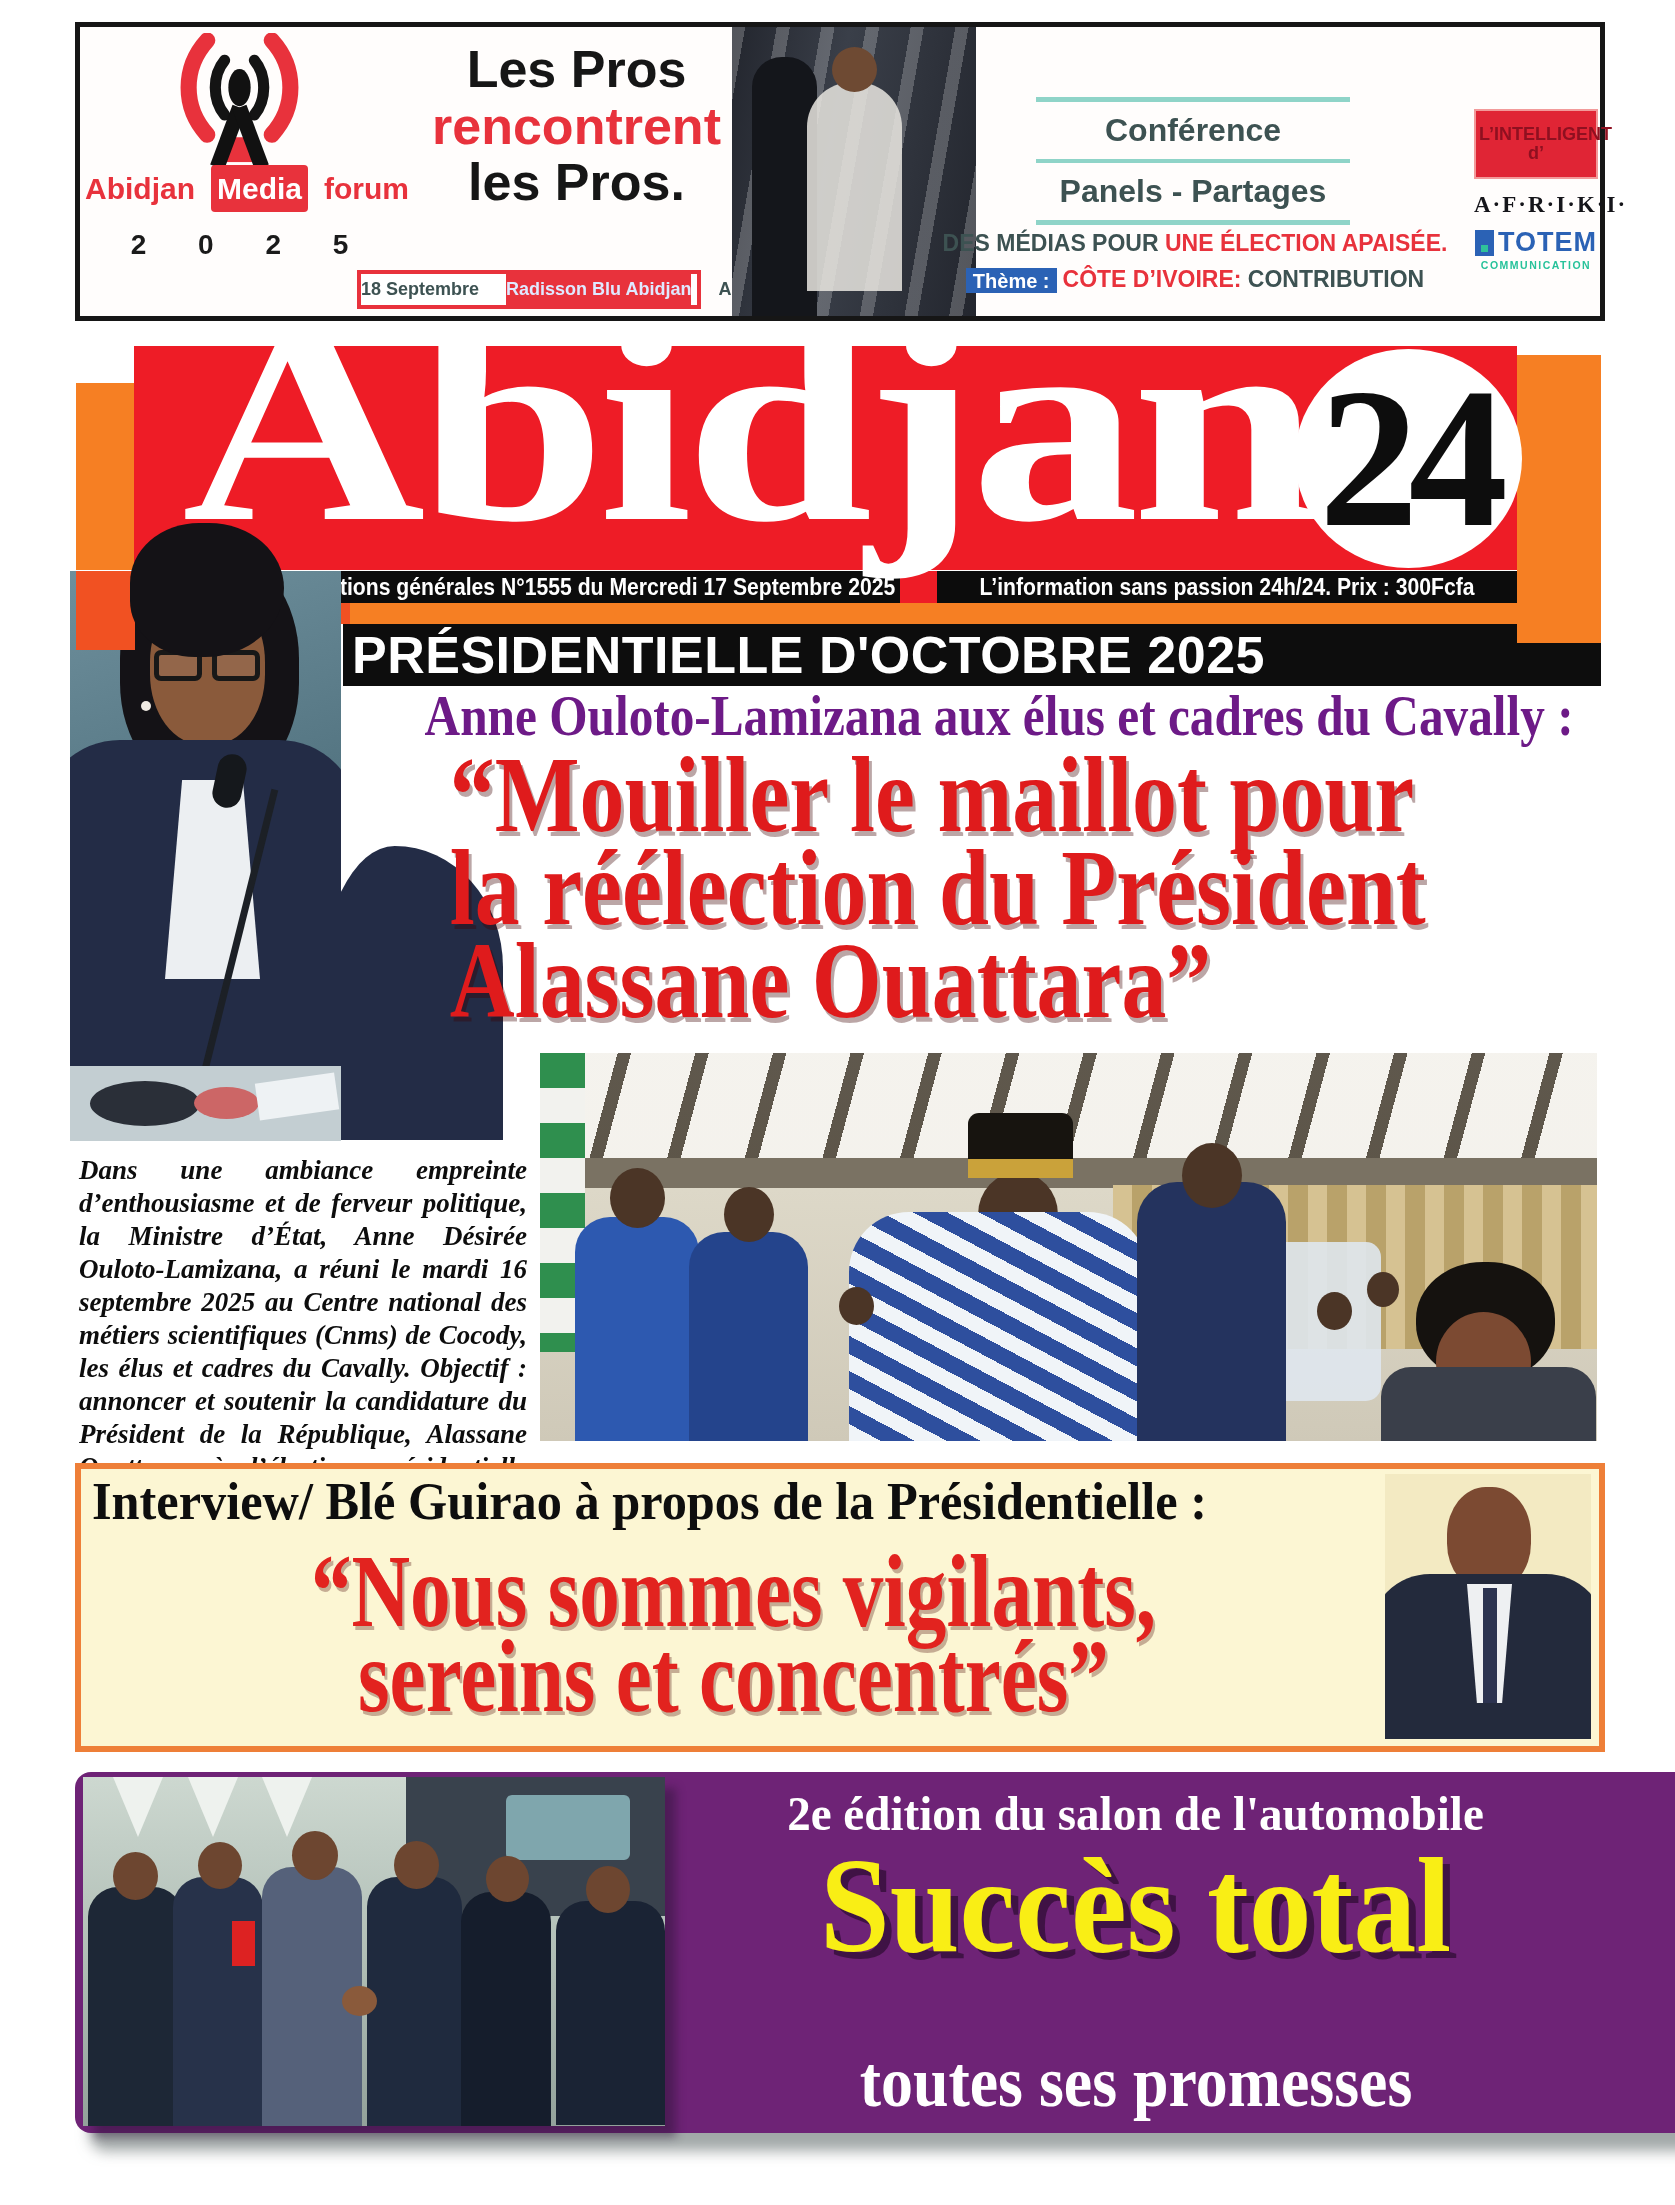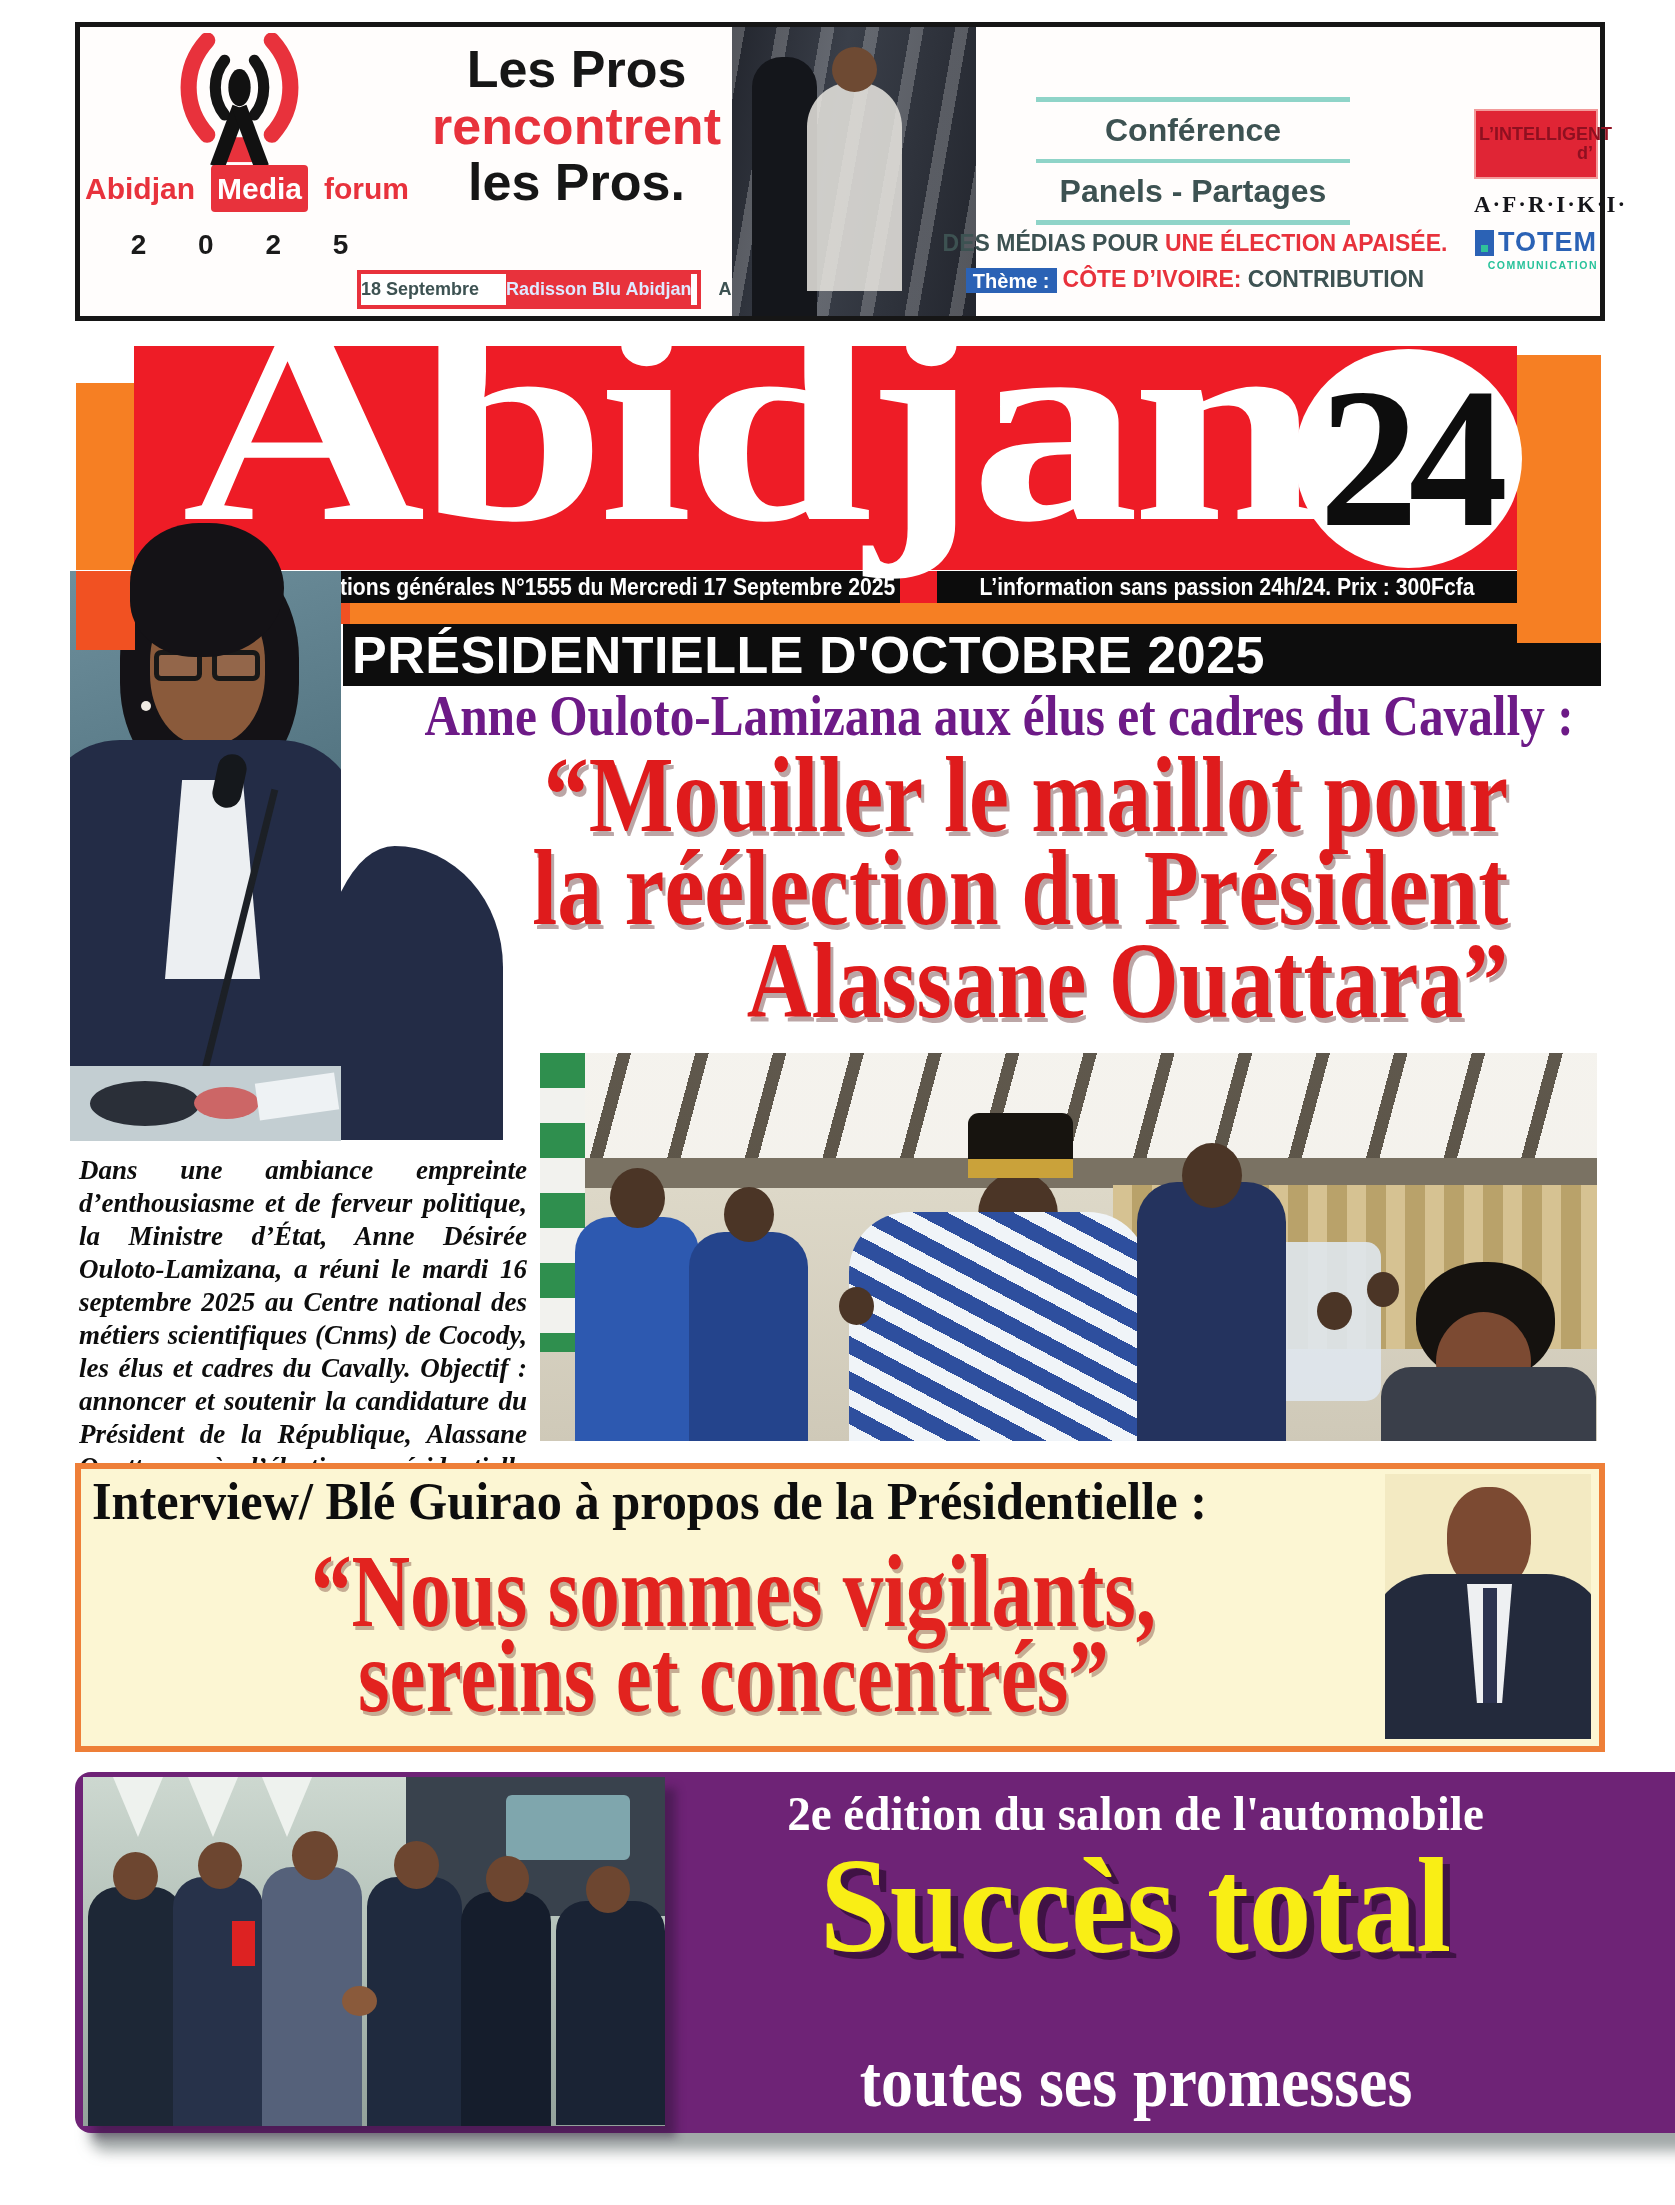--- a/index.html
+++ b/index.html
@@ -30,21 +30,21 @@
   .adphoto .fig-w{position:absolute;left:75px;top:55px;width:95px;height:209px;background:#e9e6e0;border-radius:45px 45px 0 0;opacity:.85;}
   .adphoto .fig-d{position:absolute;left:20px;top:30px;width:65px;height:259px;background:#14161b;border-radius:30px 30px 0 0;}
   .adphoto .fig-h{position:absolute;left:100px;top:20px;width:45px;height:45px;background:#6e4a33;border-radius:50%;}
   .adconf{position:absolute;left:941px;top:60px;width:344px;text-align:center;}
   .tealline{height:4.5px;background:var(--teal_line,#8fd4c8);margin:10px 15px;}
   .conf-t{font-weight:bold;font-size:32px;color:#3d5252;}
   .adtheme{position:absolute;left:836px;top:198px;width:558px;font-weight:bold;font-size:23px;
            color:#3d5252;line-height:36px;text-align:center;white-space:nowrap;}
   .theme-label{background:var(--blue,#2b62b5);color:#fff;padding:1.5px 7px;font-size:20px;margin-right:6px;}
   .theme-red{color:var(--ad_red,#e8323c);}
-  .adlogos{position:absolute;left:1394px;top:82px;width:124px;text-align:right;}
+  .adlogos{position:absolute;left:1394px;top:82px;width:124px;text-align:center;}
   .lintel{background:#e02535;border:2.5px solid #f29a9a;color:#8f1020;font-weight:bold;font-size:18px;
           padding:14px 3px;line-height:1.05;}
   .afriki{margin-top:13px;font-family:"Liberation Serif",serif;font-weight:bold;font-size:23px;
           color:#15151a;letter-spacing:2px;white-space:nowrap;}
   .totem{margin-top:9px;display:flex;align-items:center;justify-content:center;}
   .tsq{width:19px;height:26px;background:var(--blue,#2b62b5);margin-right:4px;}
   .tsq::after{content:"";display:block;width:7px;height:7px;background:#2fc29a;margin:15px 0 0 6px;}
   .totem-txt{font-weight:bold;font-size:27px;color:var(--blue,#2b62b5);letter-spacing:1px;}
   .totem-sub{font-weight:bold;font-size:10.5px;color:#27c29a;letter-spacing:1.5px;margin-top:1px;}
 
@@ -90,21 +90,21 @@
   .m-michead{position:absolute;left:145px;top:183px;width:29px;height:54px;background:#15181c;border-radius:15px;transform:rotate(12deg);}
   .m-desk{position:absolute;left:0;bottom:0;width:100%;height:75px;background:#c3ced2;}
   .m-d1{position:absolute;left:20px;bottom:15px;width:110px;height:45px;background:#2a2f38;border-radius:50%;}
   .m-d2{position:absolute;left:124px;bottom:22px;width:65px;height:32px;background:#c66;border-radius:50%;}
   .m-paper{position:absolute;right:4px;bottom:26px;width:80px;height:37px;background:#eef2f4;transform:rotate(-8deg);}
 
   
   .kicker{position:absolute;left:349px;top:688px;width:1260px;text-align:center;z-index:2;
           font-family:"Liberation Serif",serif;font-weight:bold;font-size:56px;line-height:1;
           color:var(--purple_kicker,#6d1a87);transform:scaleX(.88);transform-origin:center;white-space:nowrap;}
-  .headline{position:absolute;left:349px;top:749px;width:1260px;text-align:right;z-index:2;
+  .headline{position:absolute;left:349px;top:749px;width:1260px;text-align:left;z-index:2;
             font-family:"Liberation Serif",serif;font-weight:bold;color:var(--headline_red,#df1b1c);}
   .hline{font-size:107px;line-height:93px;transform:scaleX(.84);transform-origin:center;
          white-space:nowrap;text-shadow:3.5px 4.5px 0 rgba(60,0,0,.35);}
 
   
   .cphoto{position:absolute;left:540px;top:1053px;width:1057px;height:388px;overflow:hidden;z-index:1;
           background:linear-gradient(#efede6 0%,#ddd8c8 35%,#cfc9b8 100%);}
   .c-ceil{position:absolute;left:0;top:0;width:100%;height:112px;
           background:repeating-linear-gradient(105deg,rgba(70,62,50,.85) 0 13px,rgba(245,243,238,.95) 13px 75px);}
   .c-fascia{position:absolute;left:0;top:105px;width:100%;height:30px;background:#7a7263;}

